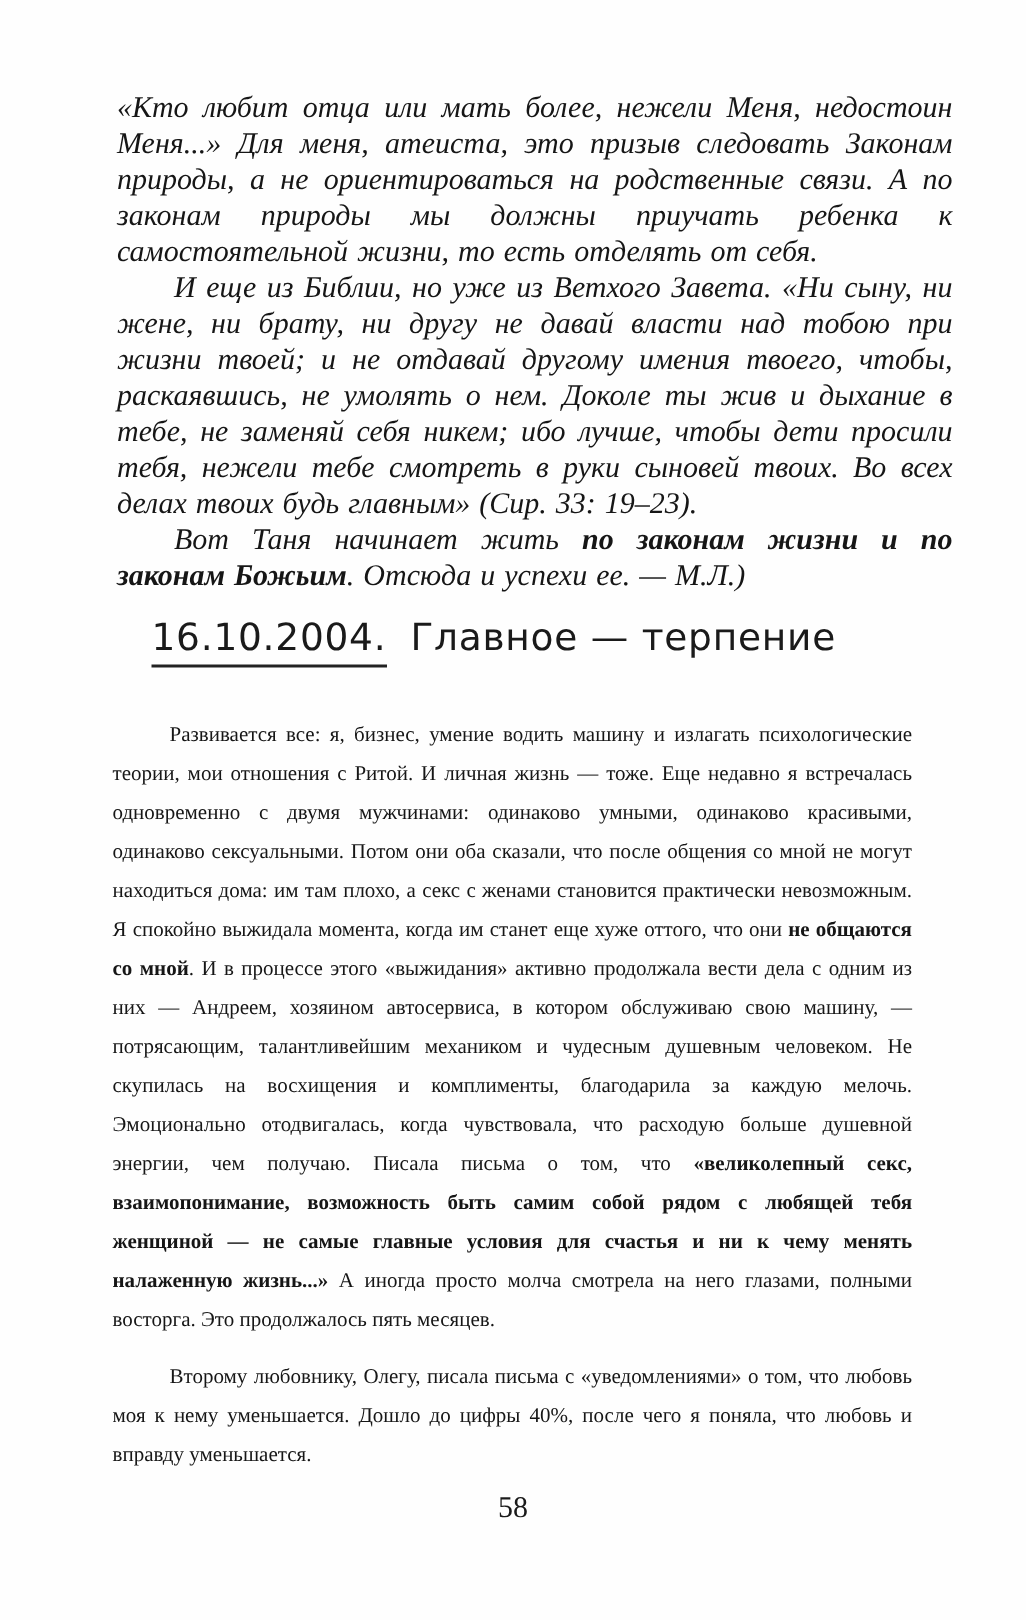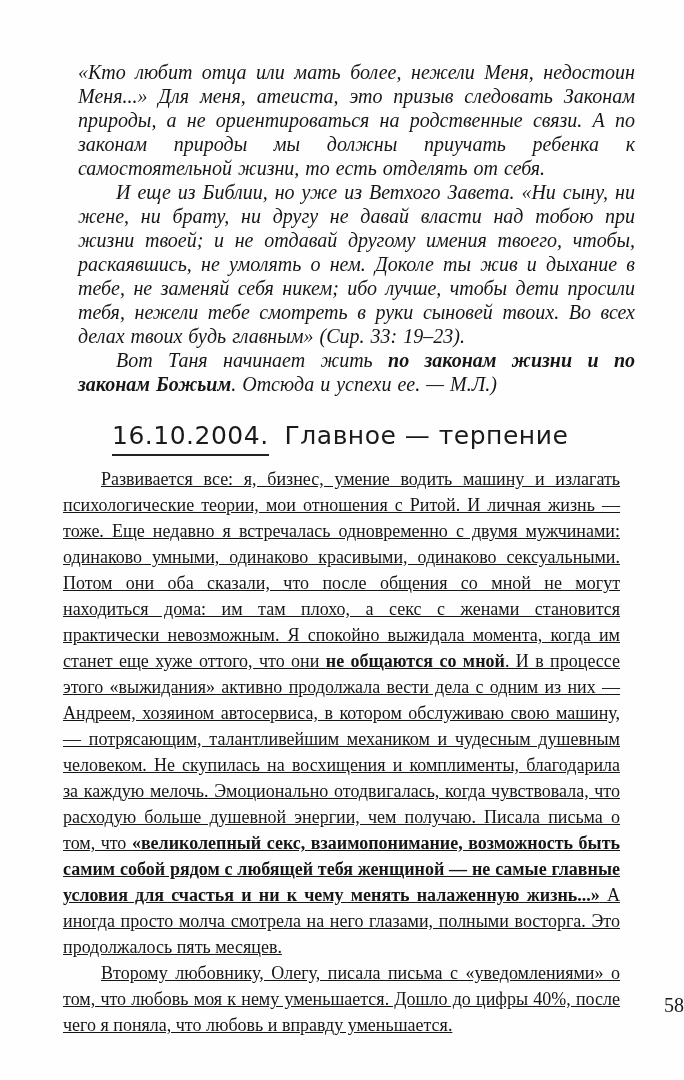--- a/index.html
+++ b/index.html
@@ -29,21 +29,21 @@
     font-size: 20px;
     line-height: 24px;
     text-align: justify;
     word-spacing: 1px;
   }
   
   .heading {
     position: absolute;
     left: 101px;
     top: 410px;
-    margin: 11px;
+    margin: 0;
     font-family: "DejaVu Sans", sans-serif;
     font-weight: 400;
     font-size: 25px;
     letter-spacing: 0.5px;
     color: #1a1a1a;
     white-space: nowrap;
   }
   .heading .date {
     display: inline-block;
     border-bottom: 2px solid #222;
@@ -51,35 +51,34 @@
     margin-right: 16px;
   }
   
   .body-block {
     position: absolute;
     left: 63px;
     width: 557px;
     top: 466px;
   }
   .body-para {
-    margin: 0;
-    font-size: 18px;
+    margin: 12px;
+    font-size: 14px;
     line-height: 26px;
     text-align: justify;
-    text-decoration: underline;
   }
   .indent { text-indent: 38px; }
   .bold { font-weight: 700; }
   
   .page-number {
     position: absolute;
     left: 0;
     top: 994px;
     width: 100%;
-    text-align: right;
+    text-align: center;
     font-size: 20px;
     color: #1a1a1a;
   }
 </style>
 </head>
 <body>
 
 <div class="page">
 
   <div class="quote-block">

